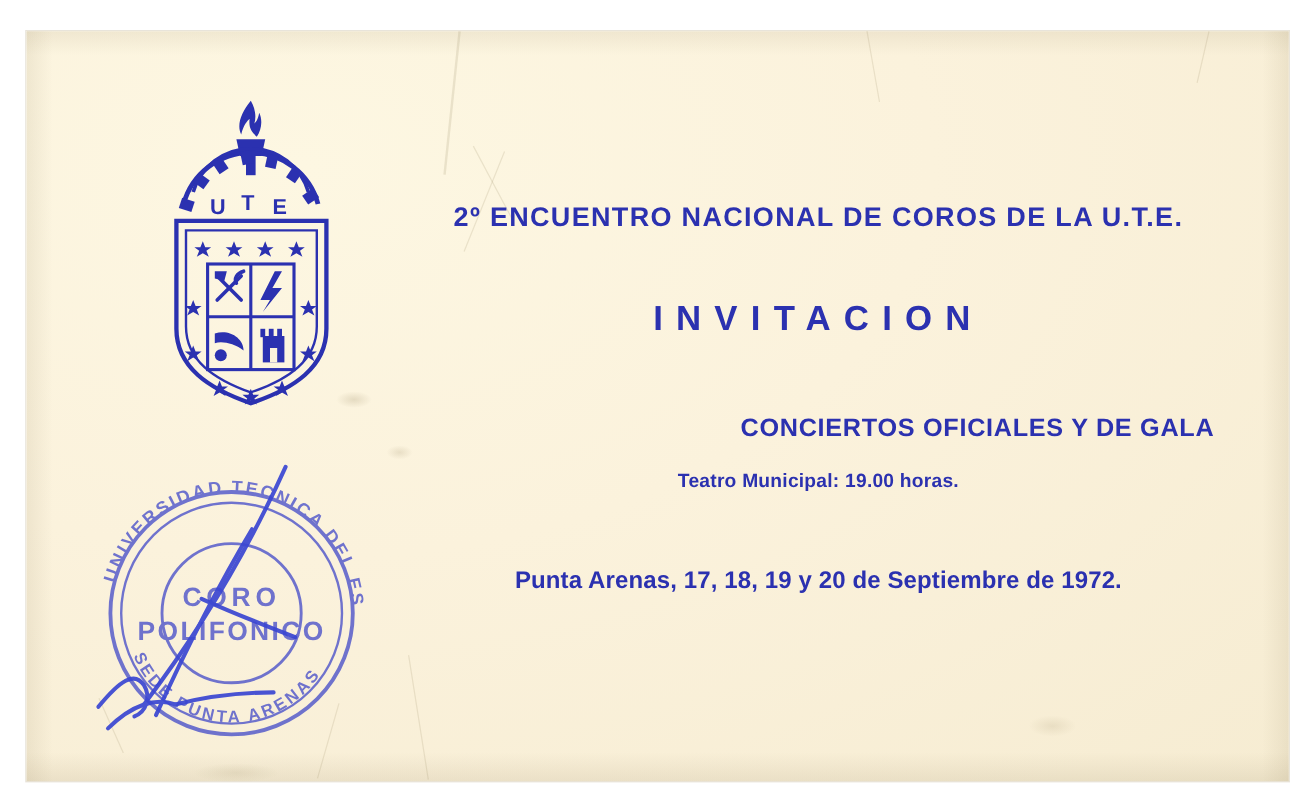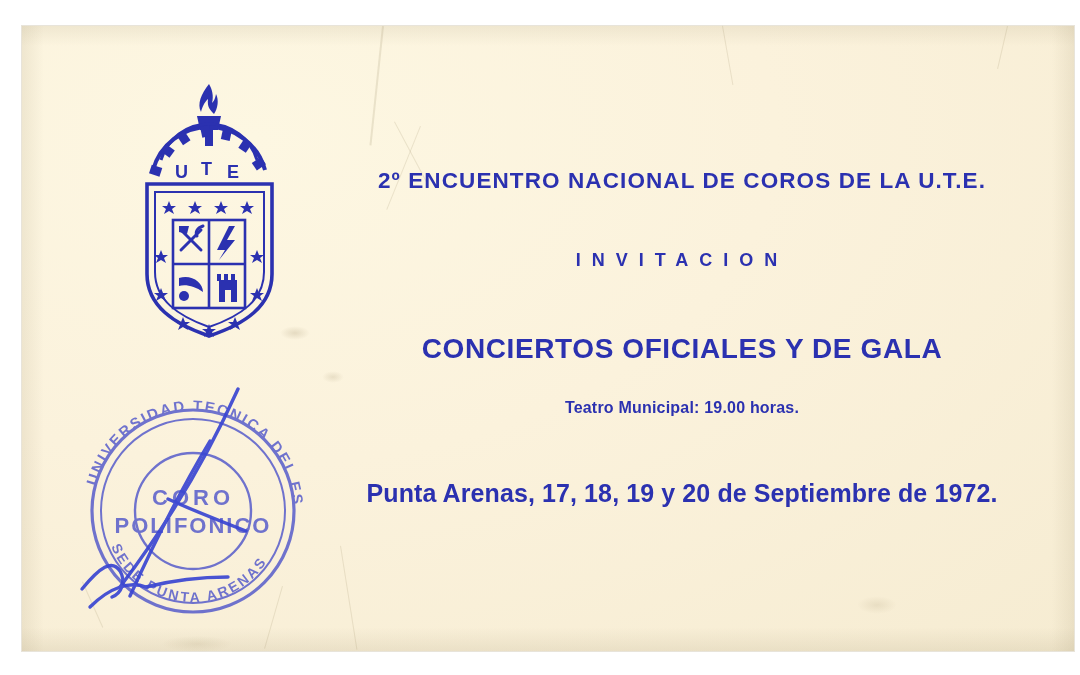--- a/index.html
+++ b/index.html
@@ -82,42 +82,42 @@
     white-space: nowrap;
   }
   #line-title {
     font-size: 22.5px;
     font-weight: bold;
     letter-spacing: 1.1px;
     margin: 0 0 56px 0;
     text-align: center;
   }
   #line-invitacion {
-    font-size: 18px;
+    font-size: 29px;
     font-weight: bold;
     letter-spacing: 11px;
     margin: 0 0 62px 0;
     text-align: center;
   }
   #line-conciertos {
-    font-size: 28px;
+    font-size: 21px;
     font-weight: bold;
     letter-spacing: 0.6px;
-    margin: 0 0 34px 0;
-    text-align: center;
+    margin: 0 0 24px 0;
+    text-align: right;
   }
   #line-teatro {
     font-size: 16px;
     font-weight: bold;
     letter-spacing: 0.2px;
     margin: 0 0 62px 0;
     text-align: center;
   }
   #line-lugar {
-    font-size: 25px;
+    font-size: 20px;
     font-weight: bold;
     letter-spacing: 0.1px;
     margin: 0;
     text-align: center;
   }
 </style>
 </head>
 <body>
 
 <div id="scene">

